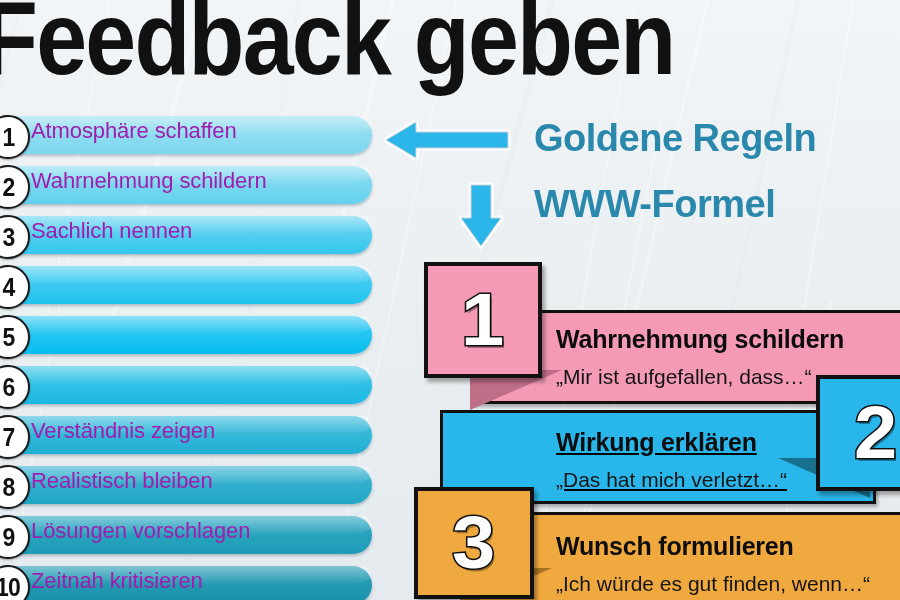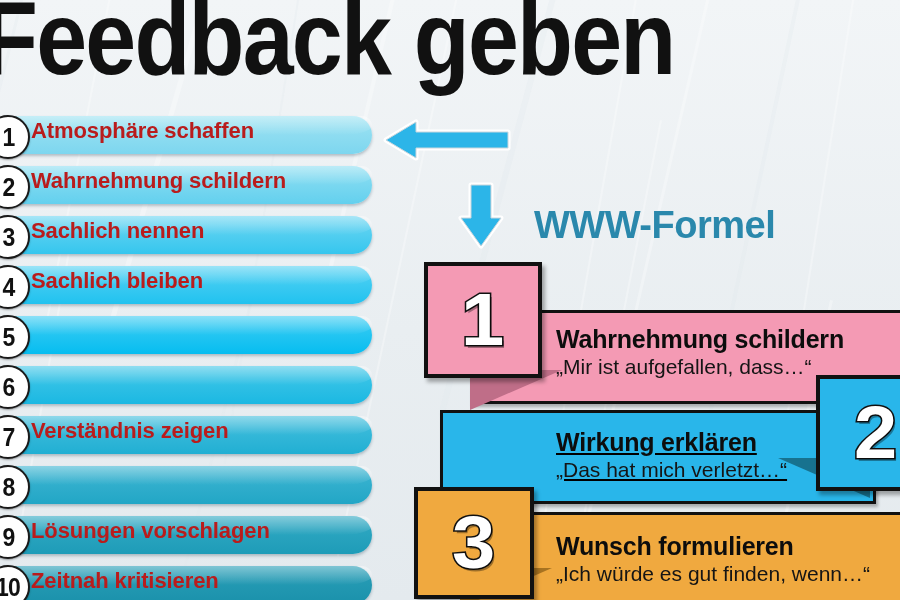--- a/index.html
+++ b/index.html
@@ -54,33 +54,33 @@
     box-shadow:0 1px 2px rgba(0,0,0,.35);
     display:flex;align-items:center;justify-content:center;
   }
   .badge span{
     font-family:"Liberation Sans Narrow","Liberation Sans",sans-serif;
     font-weight:bold;font-size:25px;color:#111;
     transform:scaleX(.92);letter-spacing:-1px;
   }
   .row-label{
     position:absolute;left:31px;top:8px;
-    font-size:22px;color:#b91c1c;font-weight:bold;
+    font-size:22px;color:#a21caf;font-weight:normal;
     letter-spacing:-.1px;white-space:nowrap;
   }
 
   
   .head{
     position:absolute;
     font-family:"Liberation Sans Narrow","Liberation Sans",sans-serif;
     font-weight:bold;color:#2a88ac;
     font-size:38px;letter-spacing:-.5px;white-space:nowrap;
   }
   .head.h1{left:534px;top:117px;}
-  .head.h2{left:534px;top:204px;}
+  .head.h2{left:534px;top:183px;}
 
   
   .arrow-left{position:absolute;left:382px;top:118px;width:130px;height:44px;}
   .arrow-down{position:absolute;left:455px;top:180px;width:52px;height:70px;}
 
   
   .card{position:absolute;}
   .card .bar{
     position:absolute;
     border:3px solid #111;
@@ -102,21 +102,21 @@
     text-shadow:2px 3px 0 rgba(0,0,0,.35);
   }
   .fold{position:absolute;z-index:3;}
   .card .txt{position:absolute;z-index:5;}
   .card .t1{
     font-family:"Liberation Sans Narrow","Liberation Sans",sans-serif;
     font-weight:bold;font-size:25px;color:#0d0d0d;letter-spacing:-.2px;
     white-space:nowrap;
   }
   .card .t2{
-    font-size:21px;color:#151515;white-space:nowrap;margin-top:1px;
+    font-size:21px;color:#151515;white-space:nowrap;margin-top:11px;
   }
 </style>
 </head>
 <body>
 
 <div id="stage">
 
   <div class="bg-base"></div>
   <div class="bg-streaks" id="streaks">
       <div class="streak d" style="left: 30px; top: -40px; width: 3px; height: 300px; transform: rotate(14deg);"></div>
@@ -166,21 +166,20 @@
         </div>
         <div class="row-label">Sachlich nennen</div>
       </div>
       <div class="row">
         <div class="pill" style="background: linear-gradient(rgb(87, 210, 243) 0%, rgb(33, 194, 239) 100%);">
           <div class="sheen"></div>
         </div>
         <div class="badge">
           <span>4</span>
         </div>
-        <div class="row-label">Sachlich bleiben</div>
       </div>
       <div class="row">
         <div class="pill" style="background: linear-gradient(rgb(63, 205, 243) 0%, rgb(6, 189, 240) 100%);">
           <div class="sheen"></div>
         </div>
         <div class="badge">
           <span>5</span>
         </div>
       </div>
       <div class="row">
@@ -200,20 +199,21 @@
         </div>
         <div class="row-label">Verständnis zeigen</div>
       </div>
       <div class="row">
         <div class="pill" style="background: linear-gradient(rgb(63, 182, 210) 0%, rgb(34, 166, 198) 100%);">
           <div class="sheen"></div>
         </div>
         <div class="badge">
           <span>8</span>
         </div>
+        <div class="row-label">Realistisch bleiben</div>
       </div>
       <div class="row">
         <div class="pill" style="background: linear-gradient(rgb(51, 170, 196) 0%, rgb(30, 156, 184) 100%);">
           <div class="sheen"></div>
         </div>
         <div class="badge">
           <span>9</span>
         </div>
         <div class="row-label">Lösungen vorschlagen</div>
       </div>
@@ -235,20 +235,21 @@
     </svg>
   </div>
 
   <div class="arrow-down">
     <svg viewBox="0 0 52 70" width="52" height="70">
       <path d="M26 66 L6 38 L16 38 L16 5 L36 5 L36 38 L46 38 Z" fill="#2cb5e8" stroke="#ffffff" stroke-width="5" stroke-linejoin="round"></path>
       <path d="M26 66 L6 38 L16 38 L16 5 L36 5 L36 38 L46 38 Z" fill="#2cb5e8" stroke="#c9d6dd" stroke-width="1" stroke-linejoin="round"></path>
     </svg>
   </div>
 
+  <div class="head h1">Goldene Regeln</div>
   <div class="head h2">WWW-Formel</div>
 
   <div id="cards">
       <div class="card">
         <div class="bar" style="left: 470px; top: 310px; width: 430px; height: 88px; background: rgb(244, 154, 180);"></div>
         <div class="fold" style="left: 470px; top: 370px; width: 92px; height: 40px; background: rgb(191, 110, 136); clip-path: polygon(0px 0px, 100% 0px, 0px 100%);"></div>
         <div class="numbox" style="left: 424px; top: 262px; width: 110px; height: 108px; background: rgb(244, 154, 180);">
           <span>1</span>
         </div>
         <div class="txt" style="left: 556px; top: 325px;">

